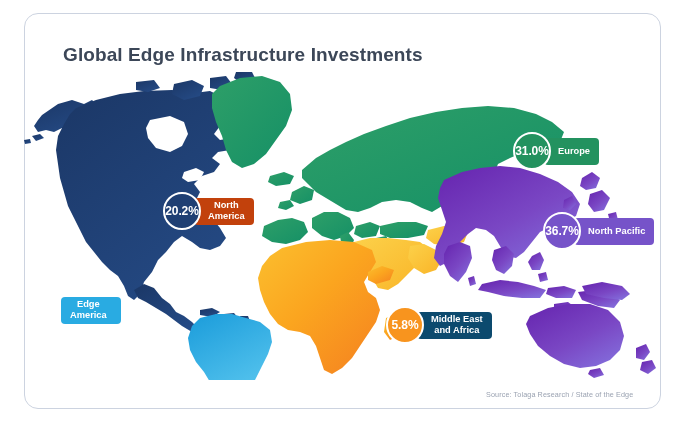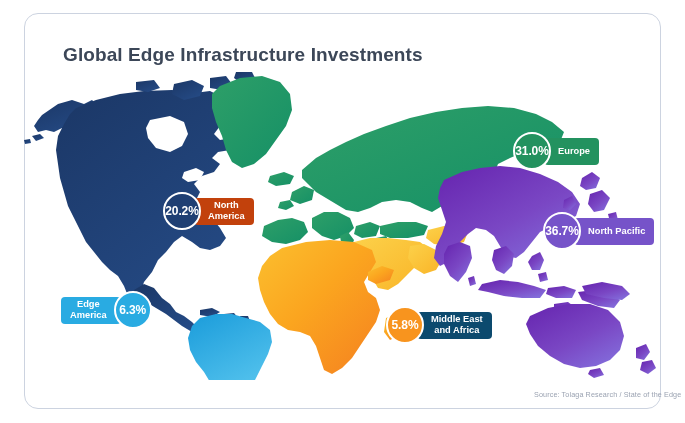--- a/index.html
+++ b/index.html
@@ -51,21 +51,21 @@
   }
   #map-svg {
     position: absolute;
     left: 0; top: 0;
     width: 637px;
     height: 320px;
     display: block;
   }
   #source-note {
     position: absolute;
-    left: 509px;
+    left: 461px;
     top: 376px;
     font-size: 7.2px;
     color: #9aa2b1;
     white-space: nowrap;
     letter-spacing: 0.12px;
   }
 
   
   .callout {
     position: absolute;
@@ -324,21 +324,20 @@
   </div>
 
   <div id="callout-asia-pacific" class="callout c-ap right-plate">
     <div class="bubble">36.7%</div>
     <div class="plate">North Pacific</div>
   </div>
 
   <div id="callout-latin-america" class="callout c-la left-plate">
     <div class="plate">Edge
 America</div>
-    <div class="bubble">6.3%</div>
   </div>
 
   <div id="callout-middle-east" class="callout c-mea right-plate">
     <div class="bubble">5.8%</div>
     <div class="plate">Middle East
 and Africa</div>
   </div>
 
 </div>
 

